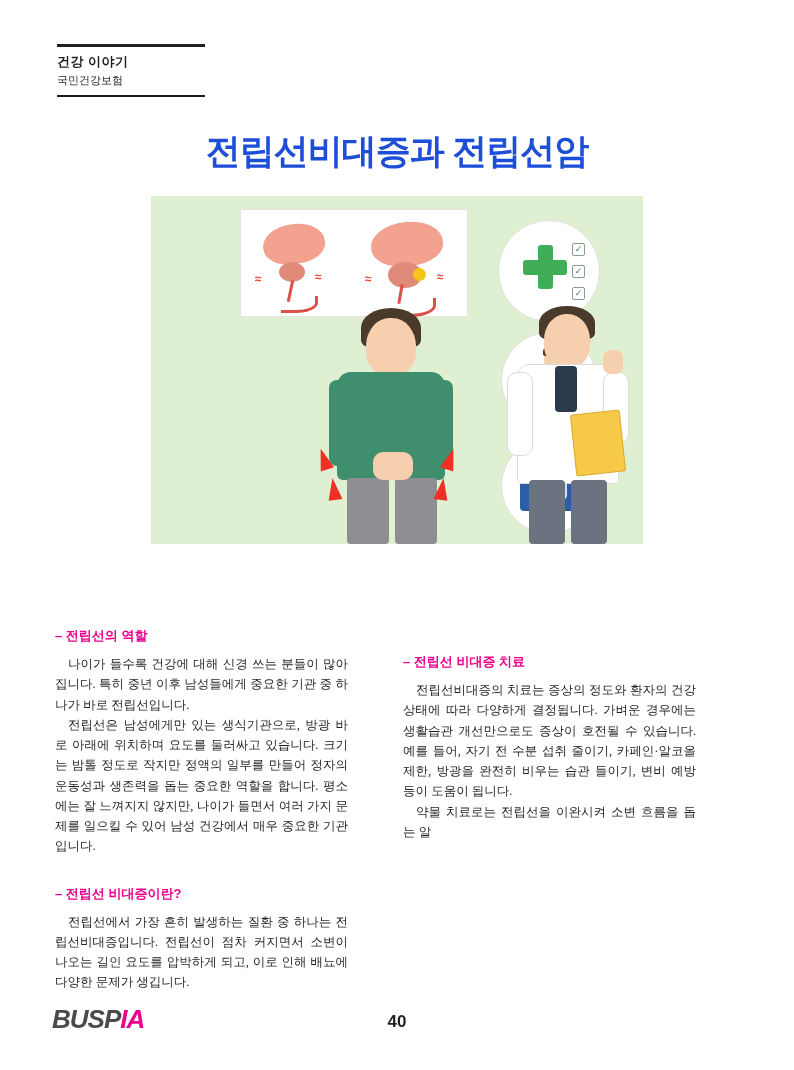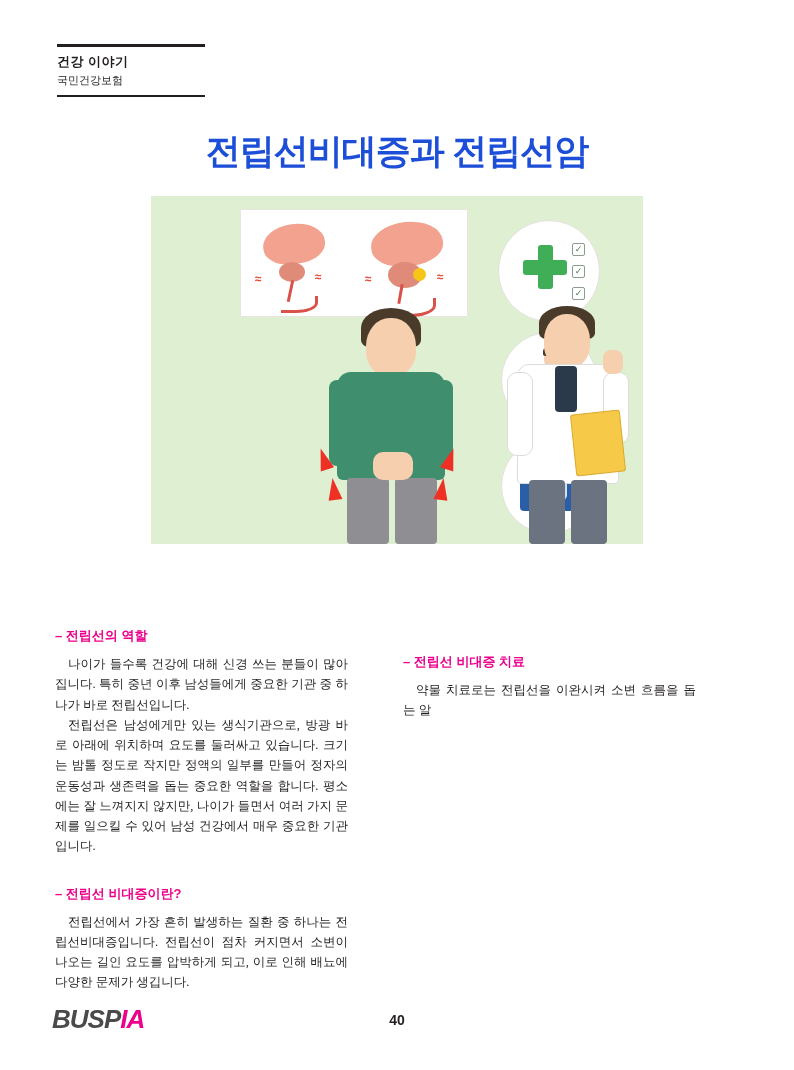--- a/index.html
+++ b/index.html
@@ -277,21 +277,21 @@
   }
   .footer-logo .accent { color: #ec008c; margin-top: 20px; }
   .page-number {
     position: absolute;
     left: 0;
     top: 1012px;
     width: 794px;
     text-align: center;
     font-family: "Liberation Sans", sans-serif;
     font-weight: bold;
-    font-size: 14px;
+    font-size: 17px;
     color: #231f20;
   }
 </style>
 </head>
 <body>
 
 <div class="page">
 
   <div class="masthead">
     <div class="rule-top"></div>
@@ -379,19 +379,20 @@
   <div class="col col-left">
     <div class="section-head">– 전립선의 역할</div>
     <p class="para">나이가 들수록 건강에 대해 신경 쓰는 분들이 많아집니다. 특히 중년 이후 남성들에게 중요한 기관 중 하나가 바로 전립선입니다.</p>
     <p class="para">전립선은 남성에게만 있는 생식기관으로, 방광 바로 아래에 위치하며 요도를 둘러싸고 있습니다. 크기는 밤톨 정도로 작지만 정액의 일부를 만들어 정자의 운동성과 생존력을 돕는 중요한 역할을 합니다. 평소에는 잘 느껴지지 않지만, 나이가 들면서 여러 가지 문제를 일으킬 수 있어 남성 건강에서 매우 중요한 기관입니다.</p>
     <div class="section-head spaced">– 전립선 비대증이란?</div>
     <p class="para">전립선에서 가장 흔히 발생하는 질환 중 하나는 전립선비대증입니다. 전립선이 점차 커지면서 소변이 나오는 길인 요도를 압박하게 되고, 이로 인해 배뇨에 다양한 문제가 생깁니다.</p>
   </div>
 
   <div class="col col-right">
     <div class="section-head spaced">– 전립선 비대증 치료</div>
+    <p class="para">전립선비대증의 치료는 증상의 정도와 환자의 건강 상태에 따라 다양하게 결정됩니다. 가벼운 경우에는 생활습관 개선만으로도 증상이 호전될 수 있습니다. 예를 들어, 자기 전 수분 섭취 줄이기, 카페인·알코올 제한, 방광을 완전히 비우는 습관 들이기, 변비 예방 등이 도움이 됩니다.</p>
     <p class="para">약물 치료로는 전립선을 이완시켜 소변 흐름을 돕는 알</p>
   </div>
 
   <div class="footer-logo"><span>BUSP</span><span class="accent">IA</span></div>
   <div class="page-number">40</div>
 
 </div>
 
 </body></html>

